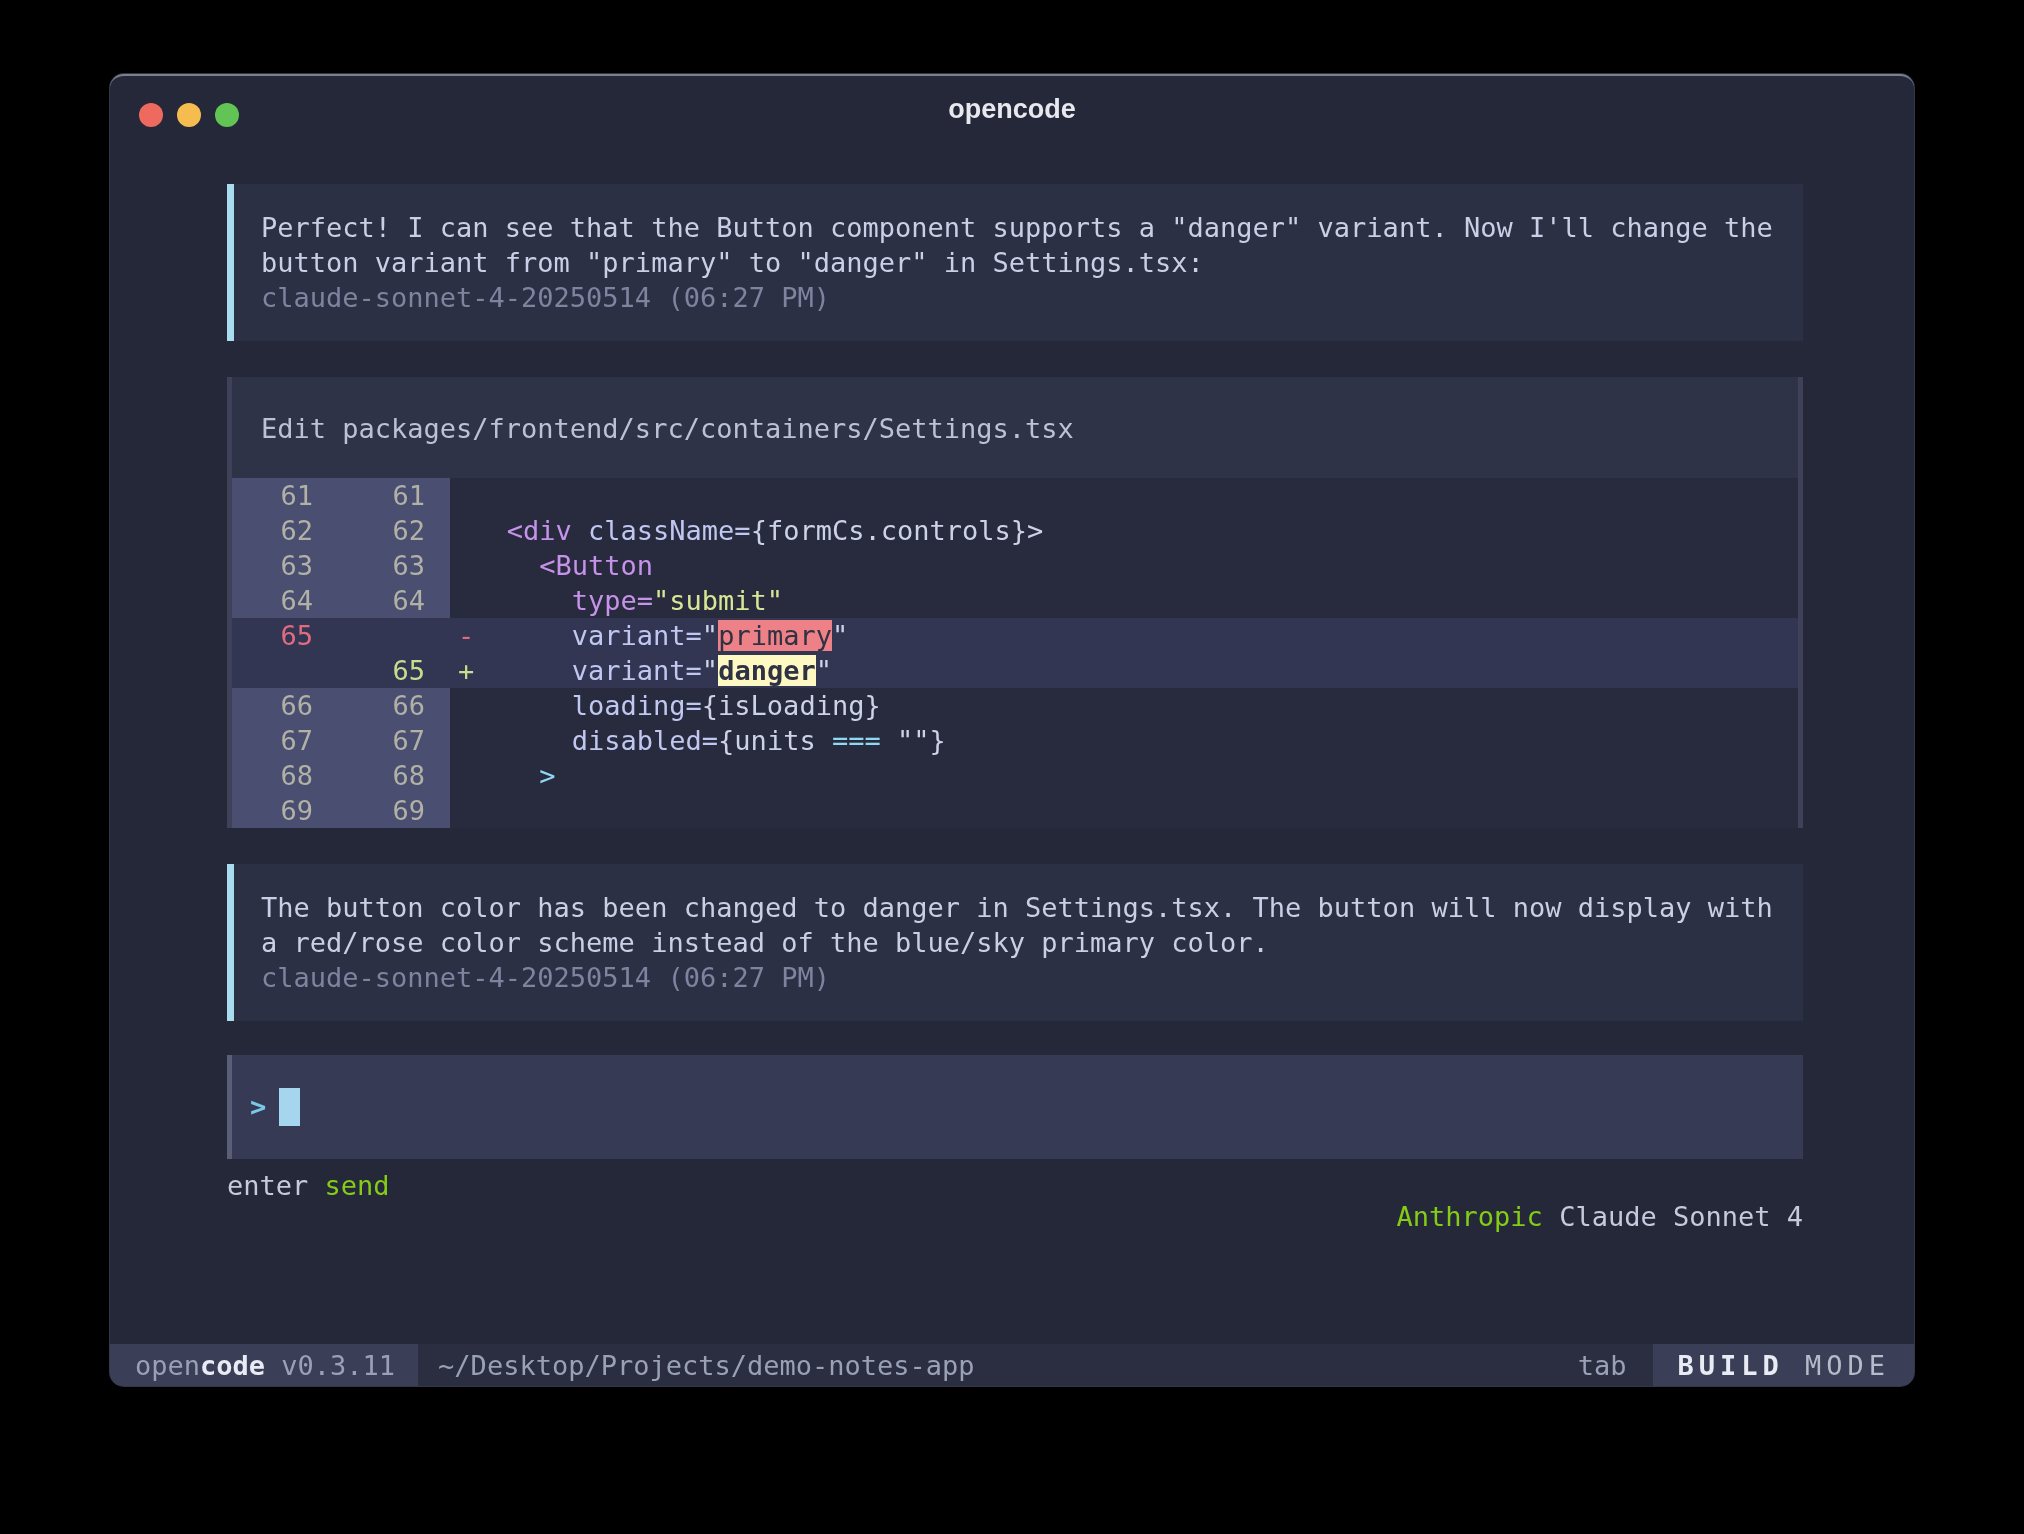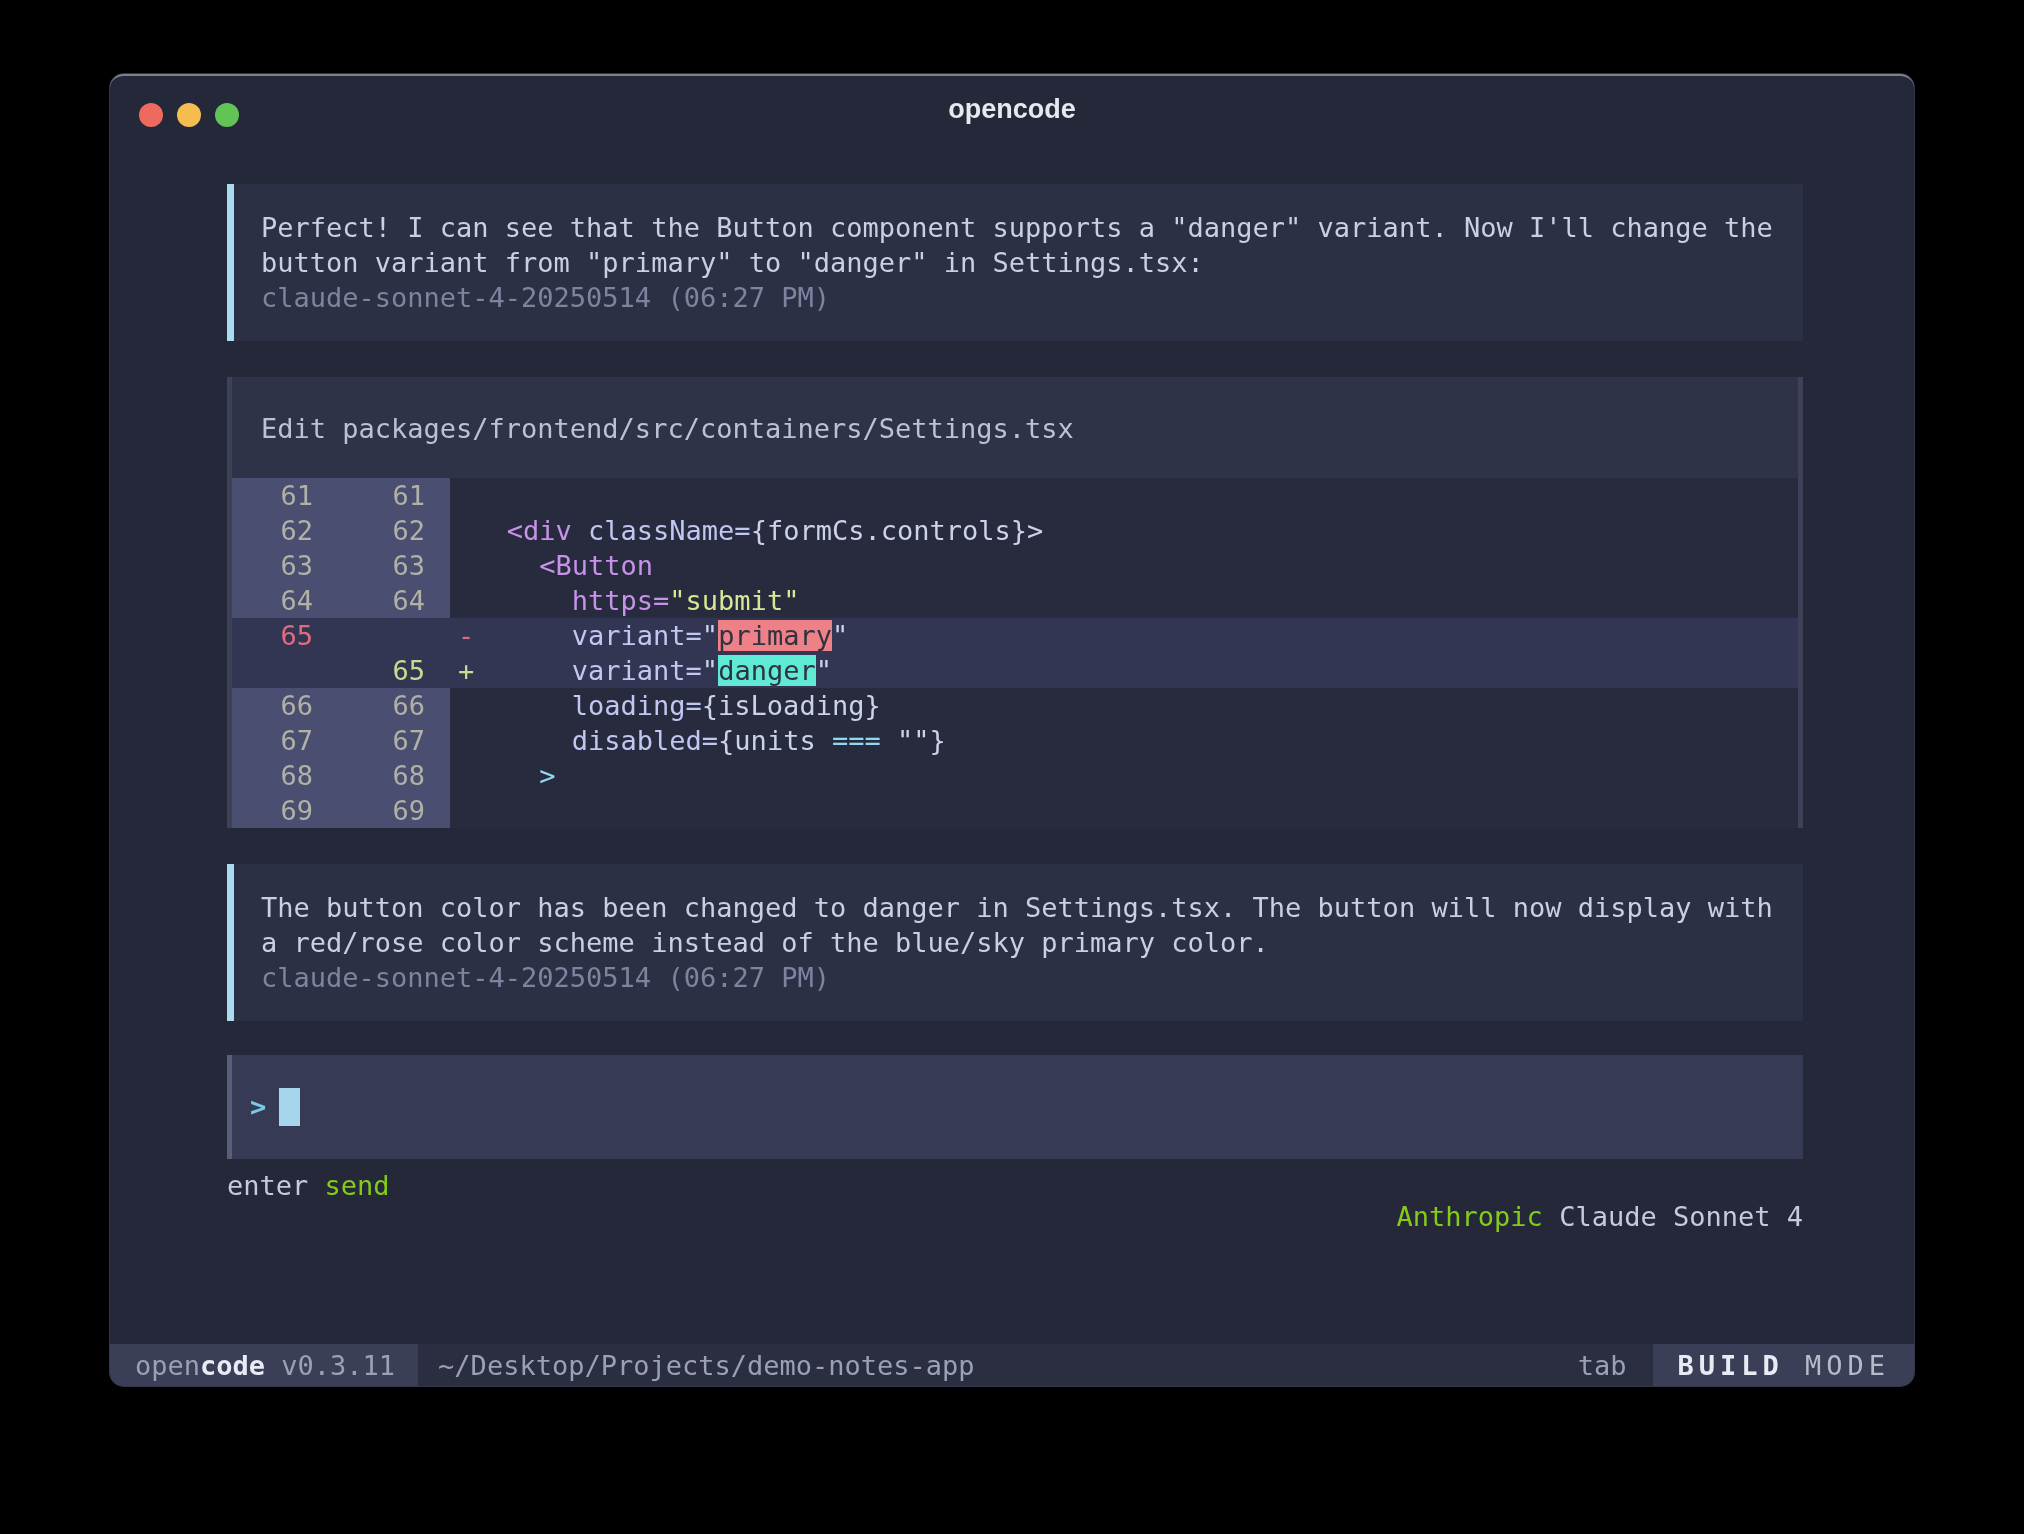--- a/index.html
+++ b/index.html
@@ -59,21 +59,21 @@
   .dcode{ flex:1 1 auto; white-space:pre; font-family:inherit; padding-left:8px; }
 
   .t-pl{ color:#ccd2e8; }
   .t-pu{ color:#c792ea; }
   .t-at{ color:#c0c7f0; }
   .t-st{ color:#d8e795; }
   .t-cy{ color:#8fd7f2; }
   .t-dm{ color:#e26c7f; }
   .t-am{ color:#cbdc8e; }
   .t-hd{ background:#ee8187; color:#2e3242; }
-  .t-ha{ background:#5eead4; color:#2e3242; }
+  .t-ha{ background:#fef9c3; color:#2e3242;font-weight:bold; }
 
   
   .input-box{
     margin-top:34px; background:#363a54; border-left:5px solid #5a5e78;
     padding:33px 0 33px 18px; display:flex; align-items:center; height:104px;
   }
   .prompt-char{ color:#79c9e8; font-weight:bold; line-height:38px; }
   .cursor{ display:inline-block; width:21px; height:38px; background:#a6d5ee; margin-left:13px; }
 
   
@@ -133,21 +133,21 @@
             <pre class="dcode"><span class="t-pl">   </span><span class="t-pu">&lt;div</span><span class="t-at"> className=</span><span class="t-pl">{formCs.controls}&gt;</span></pre>
           </div>
           <div class="drow context">
             <span class="g1">63</span>
             <span class="g2">63</span>
             <pre class="dcode"><span class="t-pl">     </span><span class="t-pu">&lt;Button</span></pre>
           </div>
           <div class="drow context">
             <span class="g1">64</span>
             <span class="g2">64</span>
-            <pre class="dcode"><span class="t-pl">       </span><span class="t-pu">https=</span><span class="t-st">"submit"</span></pre>
+            <pre class="dcode"><span class="t-pl">       </span><span class="t-pu">type=</span><span class="t-st">"submit"</span></pre>
           </div>
           <div class="drow del changed">
             <span class="g1">65</span>
             <span class="g2"></span>
             <pre class="dcode"><span class="t-dm">-</span><span class="t-pl">      </span><span class="t-at">variant=</span><span class="t-pl">"</span><span class="t-hd">primary</span><span class="t-pl">"</span></pre>
           </div>
           <div class="drow add changed">
             <span class="g1"></span>
             <span class="g2">65</span>
             <pre class="dcode"><span class="t-am">+</span><span class="t-pl">      </span><span class="t-at">variant=</span><span class="t-pl">"</span><span class="t-ha">danger</span><span class="t-pl">"</span></pre>

